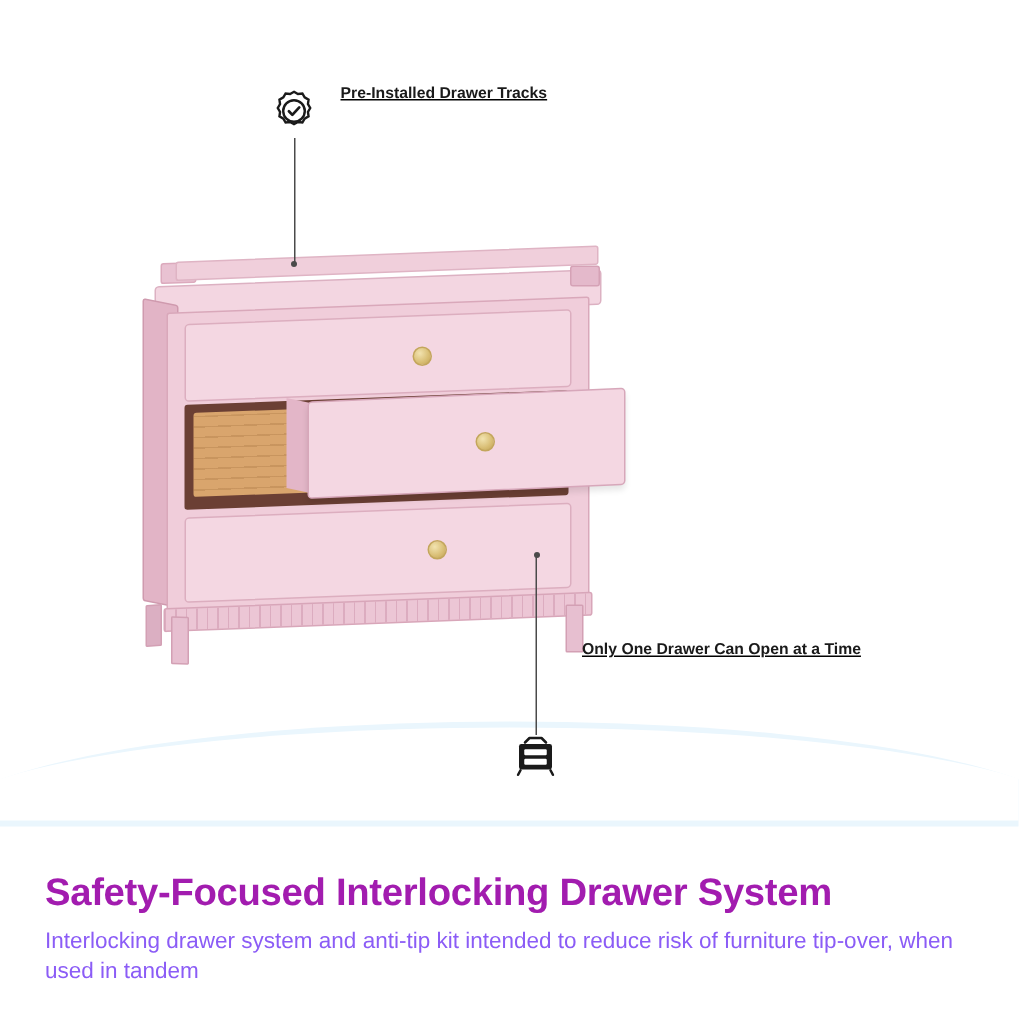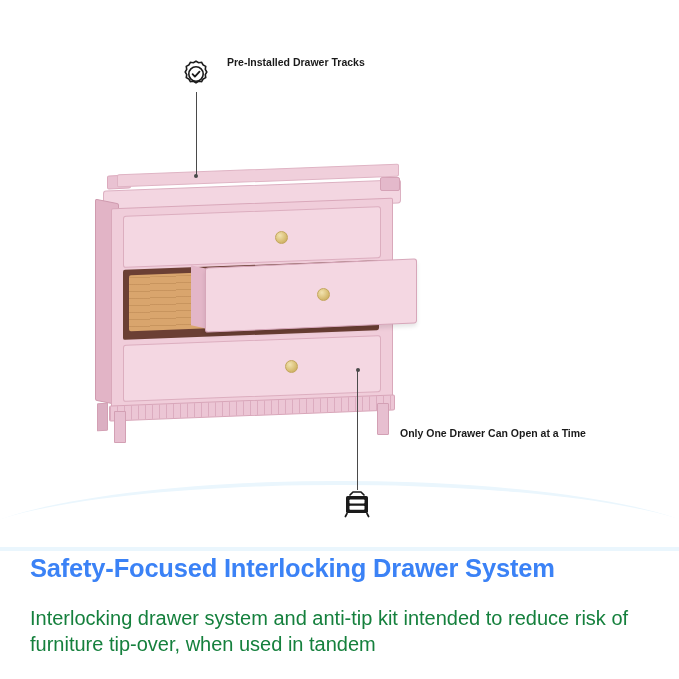--- a/index.html
+++ b/index.html
@@ -42,34 +42,35 @@
   
   .headline-wrap {
     position: absolute;
     left: 30px;
     bottom: 22px;
     width: 620px;
   }
   .headline {
     font-size: 25.5px;
     font-weight: bold;
-    color: #3b82f6;
+    color: #a21caf;
     letter-spacing: -0.2px;
-    margin-bottom: 22px;
+    margin-bottom: 8px;
   }
   .subheadline {
-    font-size: 20px;
-    color: #15803d;
+    font-size: 15px;
+    color: #8b5cf6;
     line-height: 1.3;
     font-weight: 400;
   }
 
   
   .callout {
     position: absolute;
+    text-decoration: underline;
   }
   .callout-title {
     font-size: 10.5px;
     font-weight: bold;
     color: #1a1a1a;
     margin-bottom: 1px;
   }
   .callout-body {
     font-size: 10.5px;
     color: #2b2b2b;
@@ -346,21 +347,21 @@
       <g fill="none" stroke="#1a1a1a" stroke-width="1.7">
         <rect x="5" y="8" width="22" height="17" rx="1.6" fill="#1a1a1a" stroke="none"></rect>
         <rect x="8.5" y="11.5" width="15" height="4" rx="0.8" fill="#ffffff" stroke="none"></rect>
         <rect x="8.5" y="17.8" width="15" height="4" rx="0.8" fill="#ffffff" stroke="none"></rect>
         <path d="M6 25.5 l-1.6 3 M26 25.5 l1.6 3" stroke-linecap="round"></path>
         <path d="M9 7 l3 -3 8 0 3 3" stroke-linecap="round" stroke-linejoin="round"></path>
       </g>
     </svg>
   </div>
 
-  <div class="callout" style="left:388px; top:427px; width:230px;margin-left:12px;">
+  <div class="callout" style="left:388px; top:427px; width:230px;">
     <div class="callout-title">Only One Drawer Can Open at a Time</div>
   </div>
 
   <div class="headline-wrap">
     <div class="headline">Safety-Focused Interlocking Drawer System</div>
     <div class="subheadline">Interlocking drawer system and anti-tip kit intended to reduce risk of furniture tip-over, when used in tandem</div>
   </div>
 
 </div>
 

